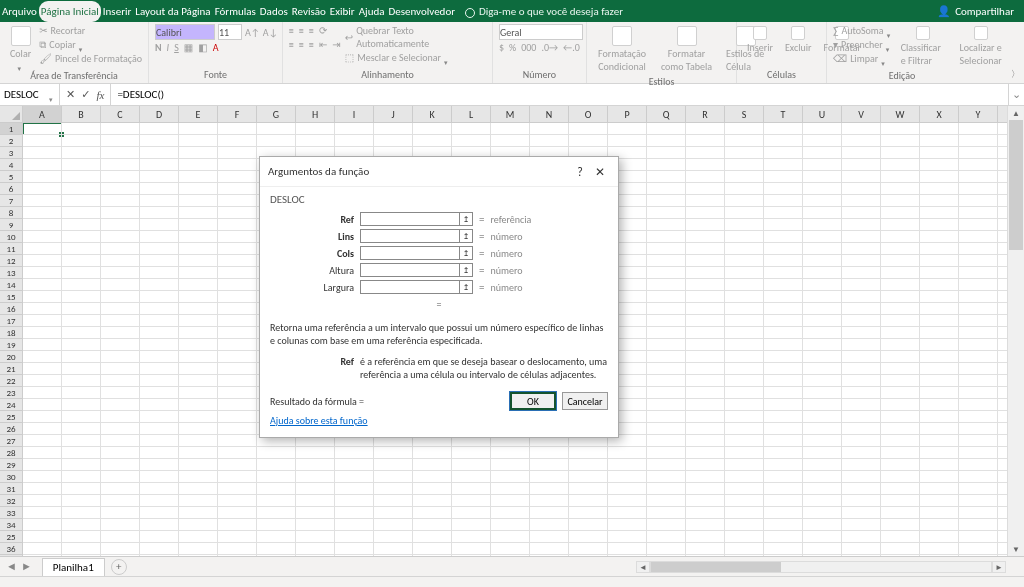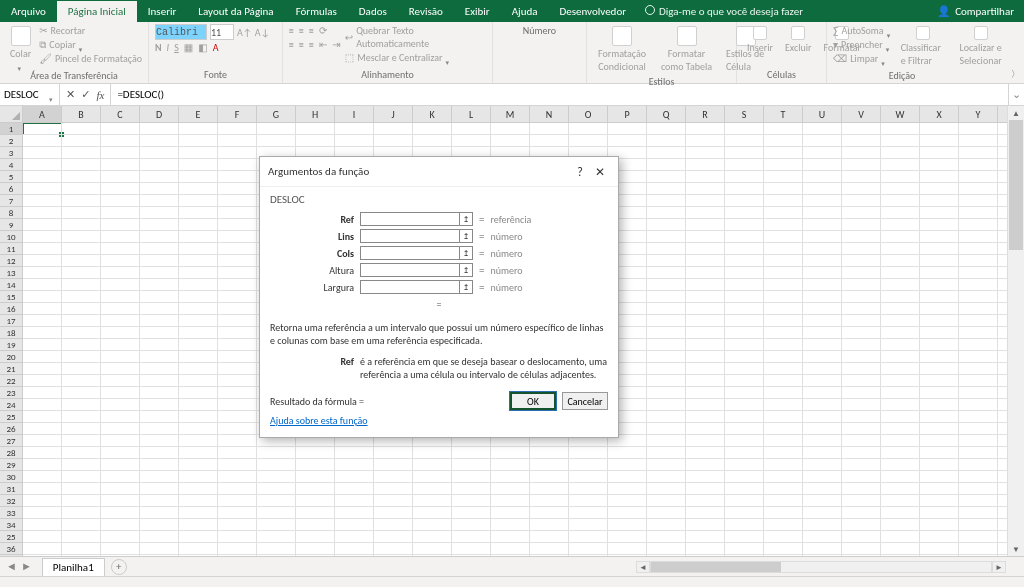--- a/index.html
+++ b/index.html
@@ -1,20 +1,20 @@
 <!DOCTYPE html>
 <html><head>
 <meta charset="utf-8">
 <style>
 * { margin:0; padding:0; box-sizing:border-box; font-family:"Segoe UI",Calibri,sans-serif; }
 body { background:#fff; width:1024px; height:587px; overflow:hidden; position:relative; font-size:11px; }
 .titlebar { background:#0d6b3e; height:22px; display:flex; align-items:center; color:#fff; font-size:11px; }
-.titlebar .tab { padding:4px 11px; cursor:pointer; }
+.titlebar .tab { padding:4px 2px; cursor:pointer;border-radius:9px; }
 .titlebar .tab.active { background:#f3f2f1; color:#217346; }
-.titlebar .tell-me { display:flex; align-items:flex-start; gap:4px; padding:0 8px; color:#e8f5ee; }
+.titlebar .tell-me { display:flex; align-items:flex-end; gap:4px; padding:0 8px; color:#e8f5ee; }
 .titlebar .spacer { flex:1; }
 .titlebar .share { padding:0 10px; display:flex; align-items:center; gap:4px; }
 .bulb { width:10px; height:10px; border:1px solid #e8f5ee; border-radius:50%; display:inline-block; }
 .ribbon { background:#f3f2f1; height:62px; border-bottom:1px solid #d4d4d4; display:flex; position:relative; color:#a0a0a0; }
 .ribbon-group { border-right:1px solid #e1e1e1; padding:2px 6px 0 6px; display:flex; flex-direction:column; justify-content:space-between; }
 .ribbon-group .gtitle { text-align:center; font-size:10px; color:#6f6f6f; padding-bottom:2px; }
 .ribbon-body { flex:1; display:flex; align-items:flex-start; gap:4px; font-size:10px; }
 .big-btn { display:flex; flex-direction:column; align-items:center; gap:1px; padding:2px 4px; }
 .icon-box { width:20px; height:20px; border:1px solid #d0d0d0; background:#fff; border-radius:2px; }
 .icon-box.sm { width:14px; height:14px; }
@@ -136,21 +136,21 @@
           </div>
       </div>
     </div>
     <div class="gtitle">Área de Transferência</div>
   </div>
 
   <div class="ribbon-group" style="width:134px">
     <div class="ribbon-body">
       <div class="stack" style="width:100%">
         <div class="row">
-          <input disabled="" style="width: 52px; height: 16px; border: 1px solid rgb(204, 204, 204); font-size: 10px; background: #7dd3fc; font-family: Liberation Mono, monospace;" value="Calibri">
+          <input disabled="" style="width: 60px; height: 16px; border: 1px solid rgb(204, 204, 204); font-size: 10px; background: #c4b5fd;" value="Calibri">
           <input disabled="" style="width: 24px; height: 16px; border: 1px solid rgb(204, 204, 204); font-size: 10px; background: rgb(255, 255, 255);" value="11">
           <span>A↑</span>
           <span>A↓</span>
         </div>
         <div class="row" style="gap:5px">
           <b>N</b>
           <i>I</i>
           <span style="text-decoration:underline">S</span>
           <span>▦</span>
           <span>◧</span>
@@ -178,29 +178,41 @@
           <span>⇥</span>
         </div>
       </div>
       <div class="stack">
         <div class="row">
             <span>↩</span>
             <span>Quebrar Texto Automaticamente</span>
           </div>
         <div class="row">
             <span>⬚</span>
-            <span>Mesclar e Centralizar</span>
+            <span>Mesclar e Selecionar</span>
             <span class="drop"></span>
           </div>
       </div>
     </div>
     <div class="gtitle">Alinhamento</div>
   </div>
 
   <div class="ribbon-group" style="width:94px">
+    <div class="ribbon-body">
+      <div class="stack" style="width:100%">
+        <input disabled="" style="width: 84px; height: 16px; border: 1px solid rgb(204, 204, 204); font-size: 10px; background: rgb(255, 255, 255);" value="Geral">
+        <div class="row" style="gap:5px">
+          <span>$</span>
+          <span>%</span>
+          <span>000</span>
+          <span>.0→</span>
+          <span>←.0</span>
+        </div>
+      </div>
+    </div>
     <div class="gtitle">Número</div>
   </div>
 
   <div class="ribbon-group" style="width:150px">
     <div class="ribbon-body">
       <div class="big-btn">
           <div class="icon-box"></div>
           <span style="text-align:center;width:50px">Formatação Condicional</span>
         </div>
       <div class="big-btn">

